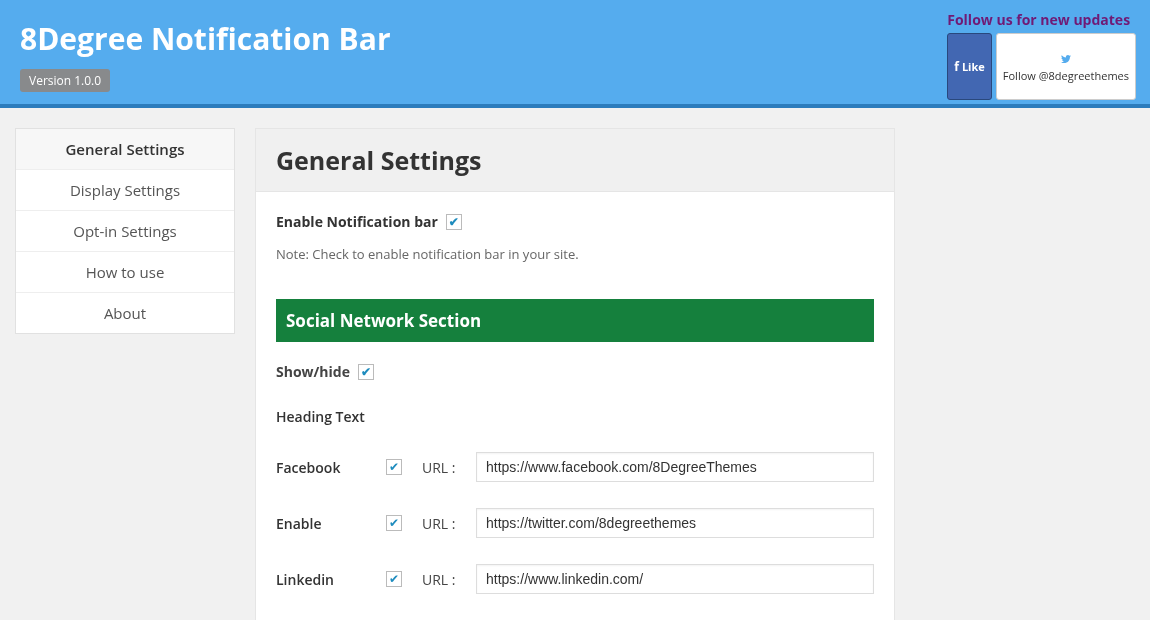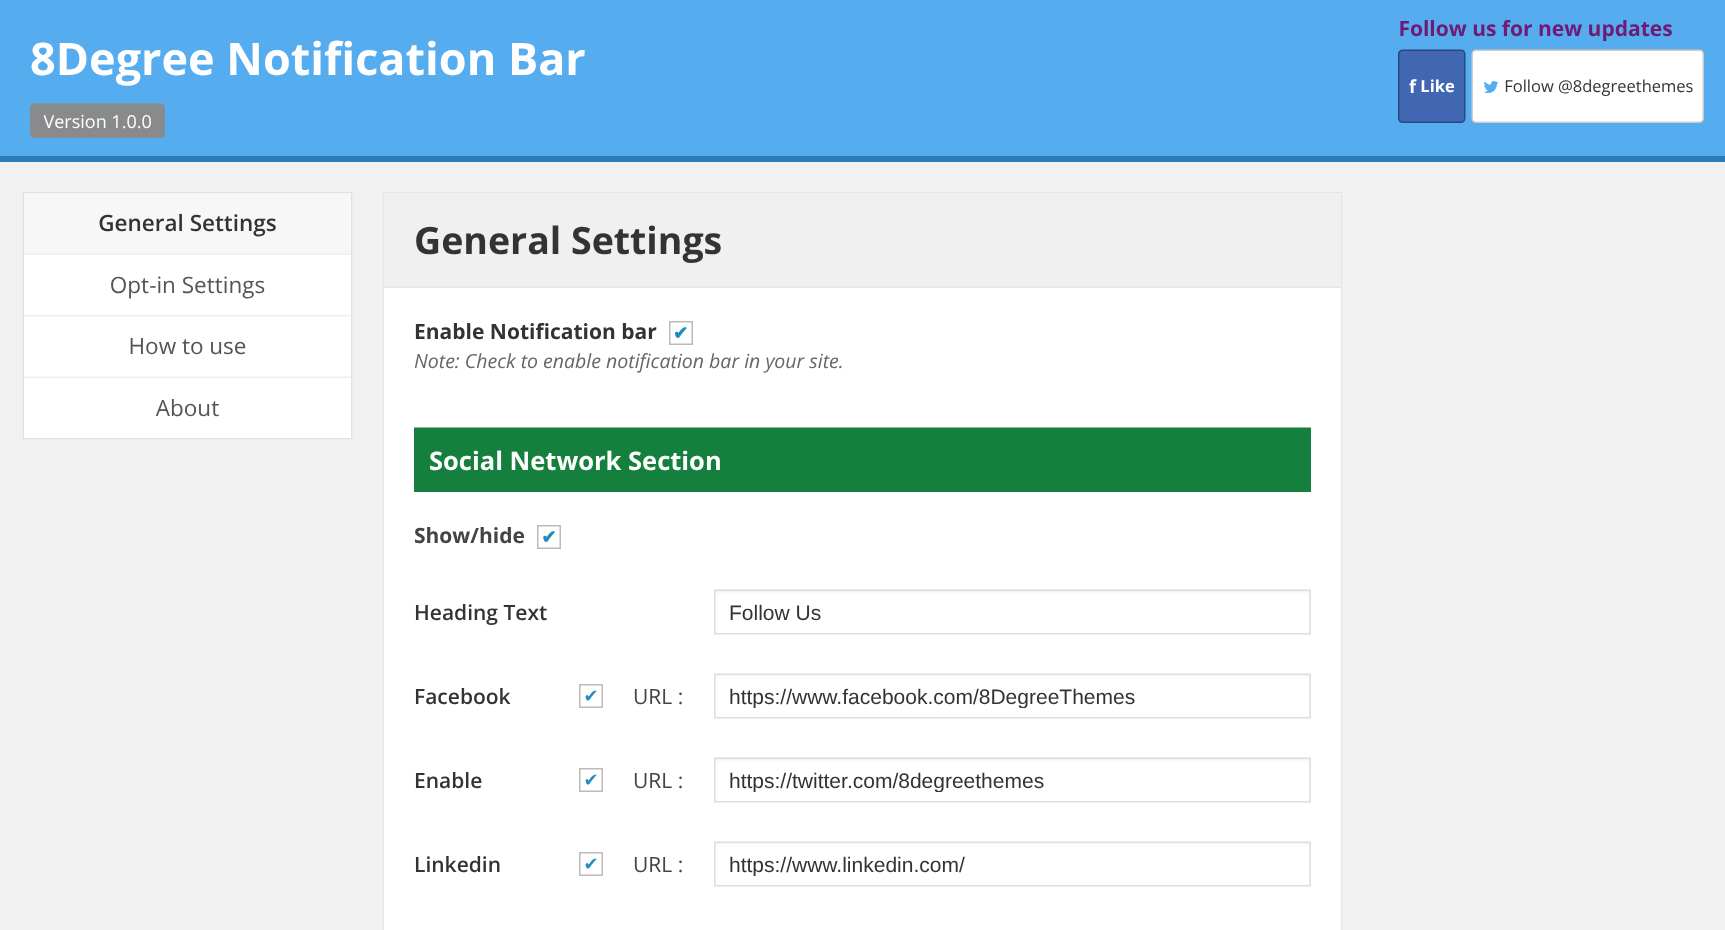--- a/index.html
+++ b/index.html
@@ -58,20 +58,21 @@
       background: #fff;
       color: #333;
       font-size: 11px;
       padding: 16px 6px;
       border-radius: 3px;
       border: 1px solid #ccc;
       display: inline-flex;
       align-items: center;
       gap: 3px;
       cursor: pointer;
+      flex-direction: column;
     }
     .divider { height: 4px; background: #2c7cbc; }
 
     .main { display: flex; padding: 20px 15px; gap: 20px; align-items: flex-start; }
 
     .sidebar {
       width: 220px;
       background: #fff;
       border: 1px solid #e1e1e1;
     }
@@ -109,23 +110,23 @@
 
     .enable-row {
       display: flex;
       align-items: center;
       gap: 8px;
       font-weight: 700;
       font-size: 14px;
       color: #333;
     }
     .note {
-      font-style: italic;
       color: #666;
       font-size: 13px;
+      margin-top: 14px;
     }
 
     .section-header {
       background: #15803d;
       color: #fff;
       text-align: left;
       font-weight: 700;
       font-size: 17px;
       padding: 10px;
       margin-top: 36px;
@@ -209,20 +210,21 @@
         <span>Follow @8degreethemes</span>
       </span>
     </div>
   </div>
 </div>
 <div class="divider"></div>
 
 <div class="main">
   <div class="sidebar">
     <div class="sidebar-item active">General Settings</div>
+    <div class="sidebar-item">Display Settings</div>
     <div class="sidebar-item">Opt-in Settings</div>
     <div class="sidebar-item">How to use</div>
     <div class="sidebar-item">About</div>
   </div>
 
   <div class="panel">
     <div class="panel-header">
       <h2>General Settings</h2>
     </div>
     <div class="panel-body">
@@ -235,21 +237,20 @@
       <div class="section-header">Social Network Section</div>
 
       <div class="showhide-row">
         <span>Show/hide</span>
         <span class="checkbox checked"></span>
       </div>
 
       <div class="form-row">
         <div class="row-label">Heading Text</div>
         <div class="mid-col"></div>
-        <input class="text-input" type="text" value="Follow Us" style="">
       </div>
 
       <div class="form-row">
         <div class="row-label">Facebook</div>
         <div class="mid-col">
           <span class="checkbox checked"></span>
           <span>URL :</span>
         </div>
         <input class="text-input" type="text" value="https://www.facebook.com/8DegreeThemes" style="">
       </div>

